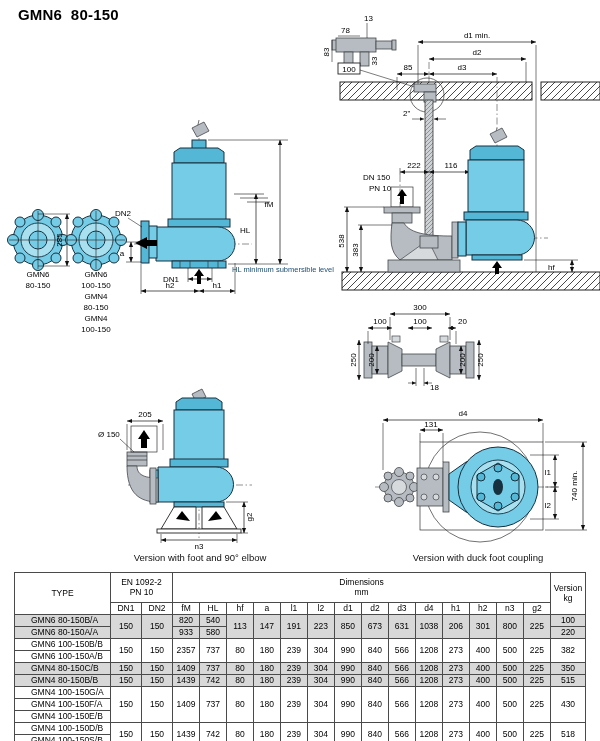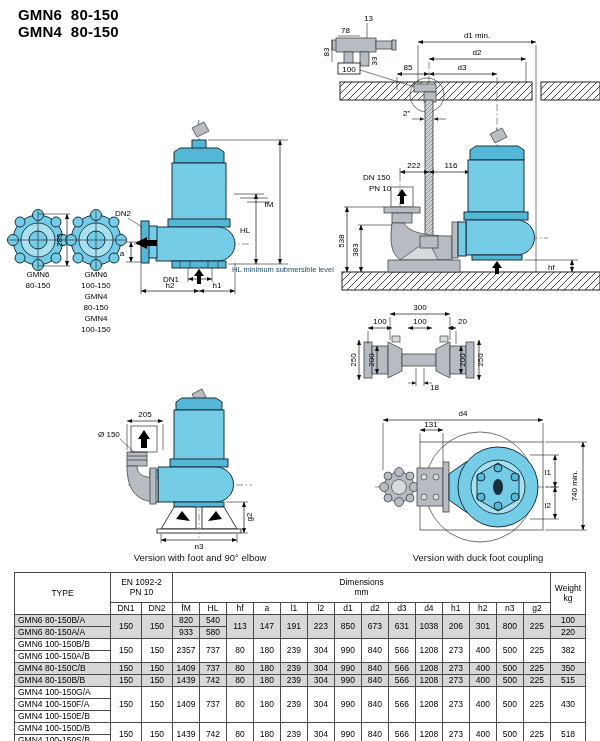--- a/index.html
+++ b/index.html
@@ -22,31 +22,30 @@
   .hatchfill{fill:url(#hatch);stroke:#222;stroke-width:1;}
   .thin{stroke:#333;stroke-width:.7;fill:none;}
   .white{fill:#fff;stroke:#222;stroke-width:.9;}
   .blk{fill:#000;stroke:none;}
   
   .dim-table{position:absolute;left:14px;top:572px;width:572px;border-collapse:collapse;
              table-layout:fixed;font-size:8.5px;color:#000;background:#fff;}
   .dim-table th,.dim-table td{border:1px solid #4a4a4a;text-align:center;padding:0;
              height:11px;line-height:1.12;overflow:hidden;white-space:nowrap;font-weight:400;}
   .dim-table thead tr.hrow1 th{height:29px;}
-  .dim-table .type-cell{text-align:left;padding-left:3px;}
+  .dim-table .type-cell{text-align:left;padding-left:16px;}
   .dim-table tr.shaded td{background:#d8d8d8;}
 </style>
 </head>
 <body>
 
 <div class="page">
 
   <div class="title-block">
     <div class="title-line">GMN6  80-150</div>
-    <div class="title-line">GMN4  80-150</div>
   </div>
 
   <svg width="600" height="568" viewBox="0 0 600 568">
     <defs>
       <marker id="ar" viewBox="0 0 10 10" refX="9.5" refY="5" markerWidth="8" markerHeight="8" orient="auto-start-reverse">
         <path d="M0 1 L10 5 L0 9 z" fill="#111"></path>
       </marker>
       <pattern id="hatch" patternUnits="userSpaceOnUse" width="7" height="7">
         <path d="M-1,8 L8,-1" stroke="#333" stroke-width=".9"></path>
         <path d="M3,11 L11,3" stroke="#333" stroke-width=".9"></path>
@@ -433,21 +432,21 @@
         <th rowspan="2">TYPE</th>
         <th colspan="2">
           <div>EN 1092-2</div>
           <div>PN 10</div>
         </th>
         <th colspan="14">
           <div>Dimensions</div>
           <div>mm</div>
         </th>
         <th rowspan="2">
-          <div>Weight</div>
+          <div>Version</div>
           <div>kg</div>
         </th>
       </tr>
       <tr class="hrow2">
         <th>DN1</th>
         <th>DN2</th>
         <th>fM</th>
         <th>HL</th>
         <th>hf</th>
         <th>a</th>

